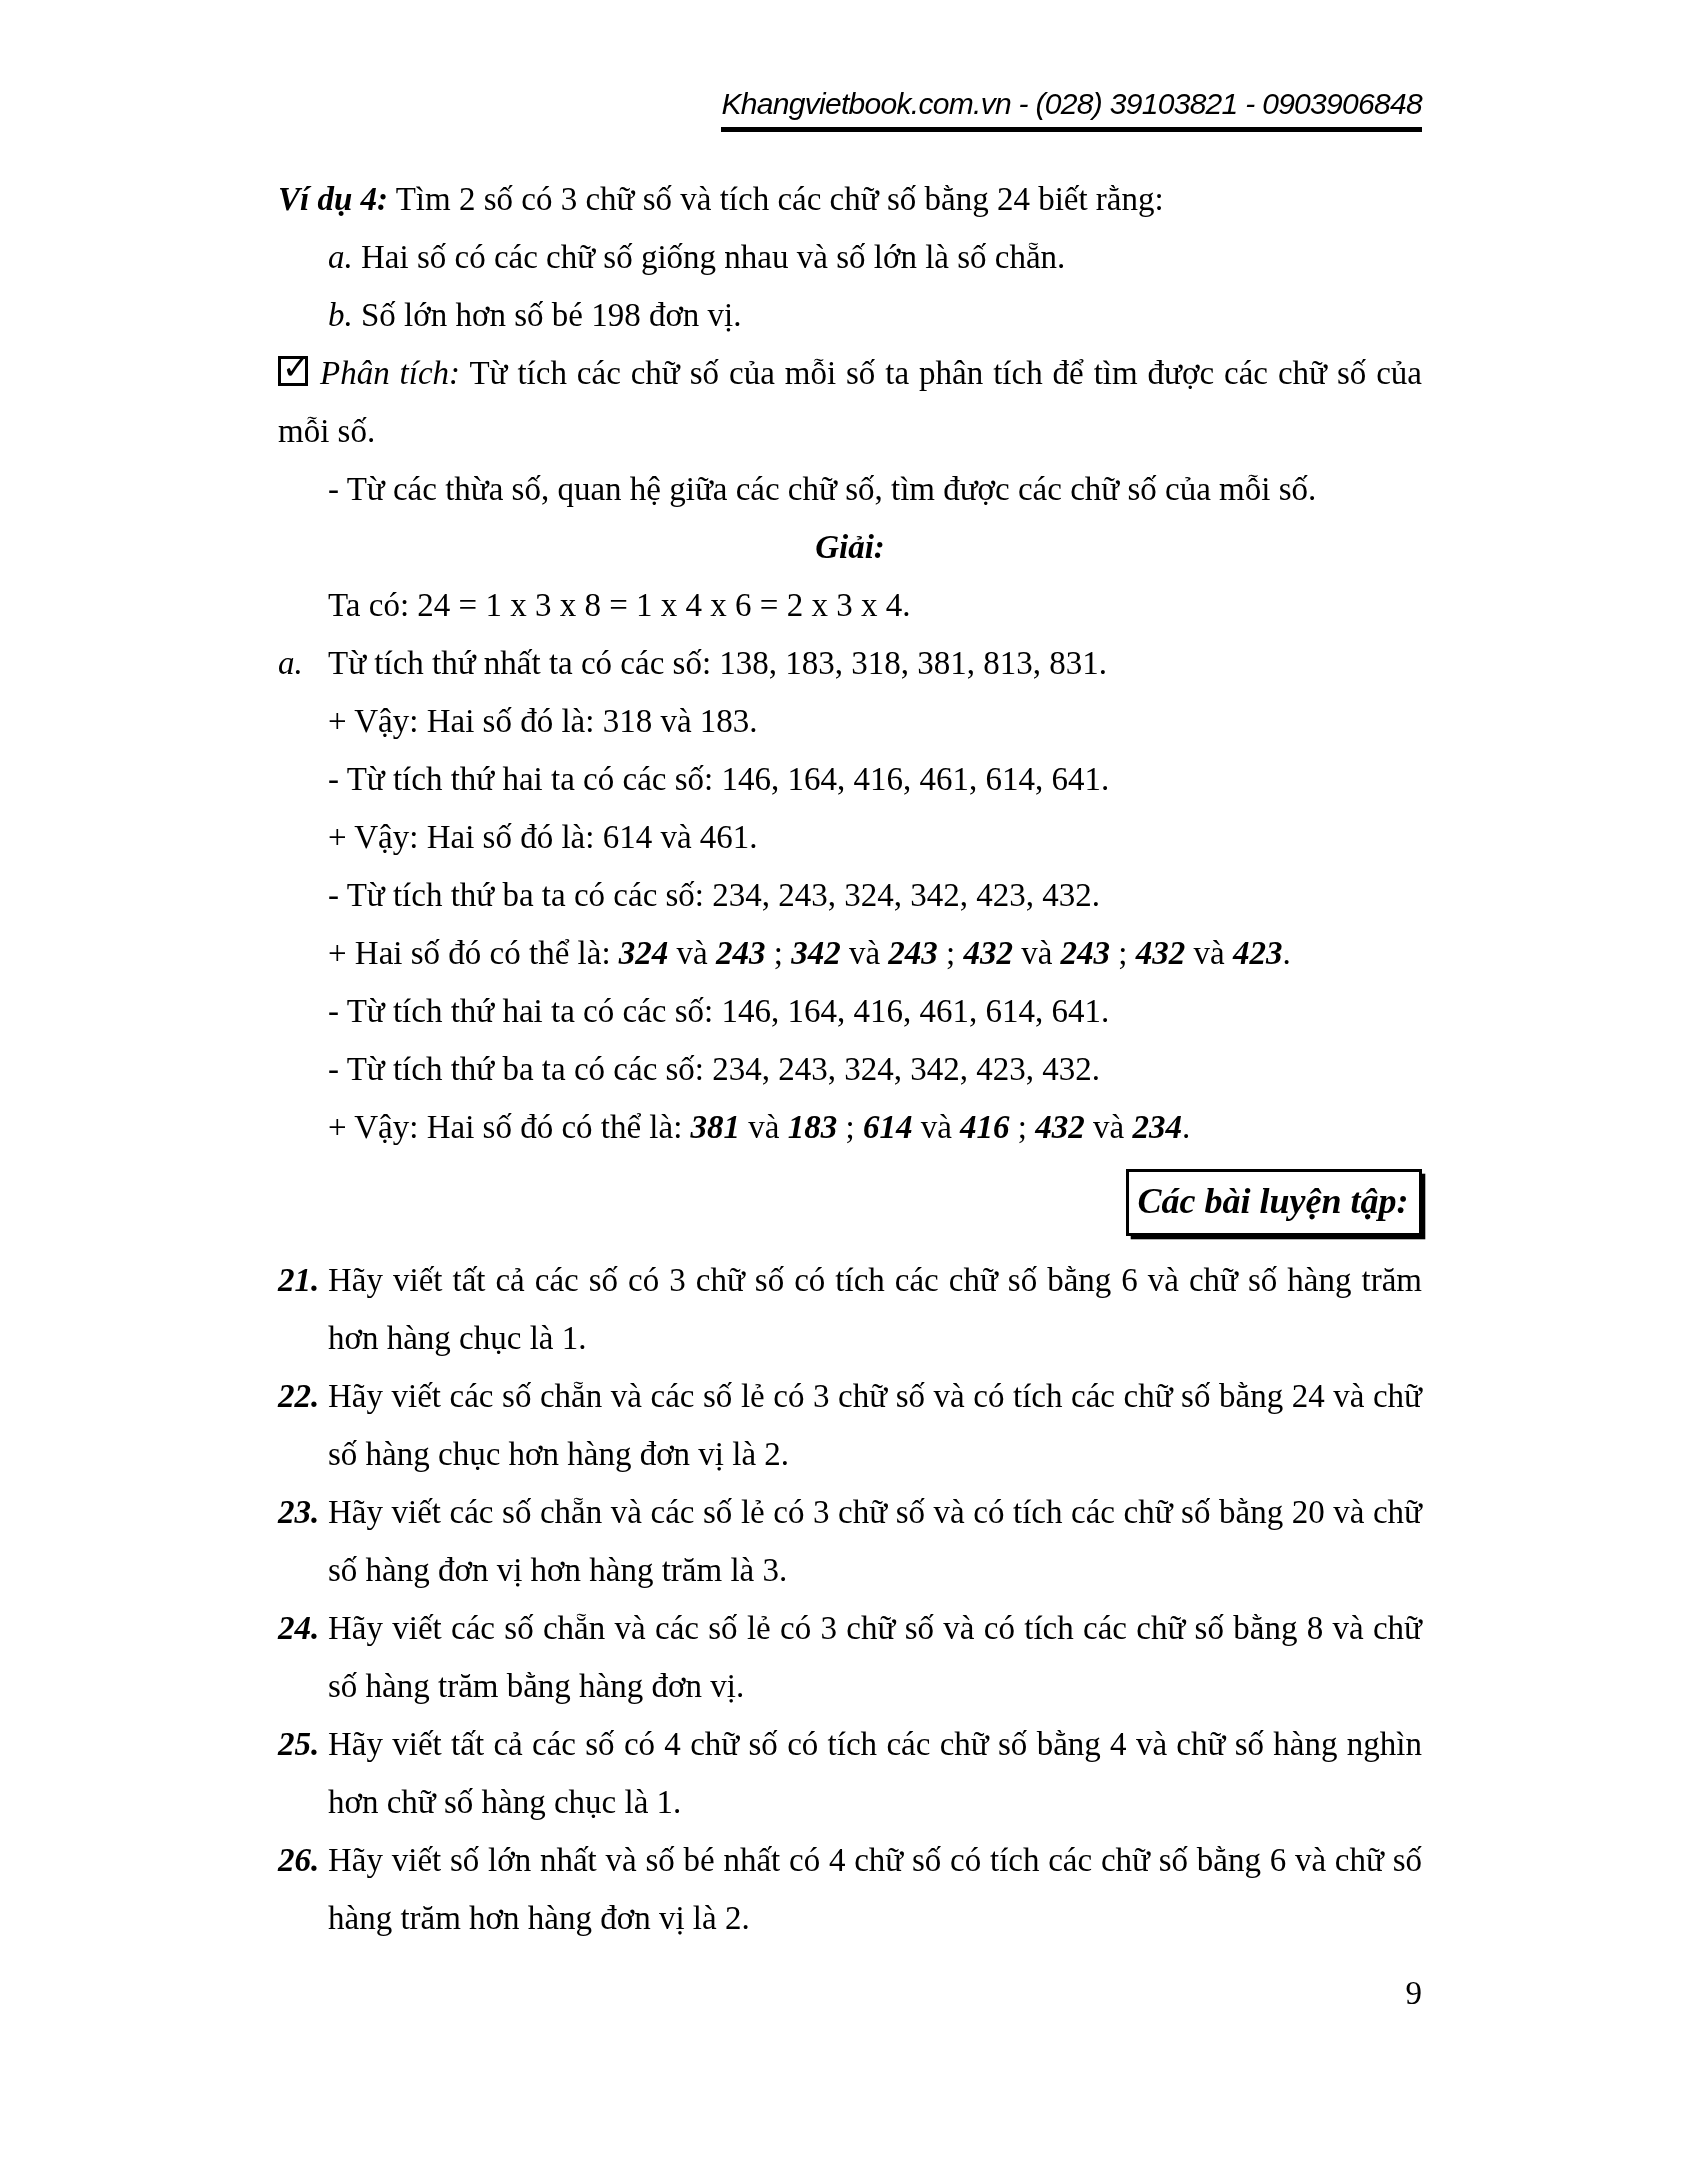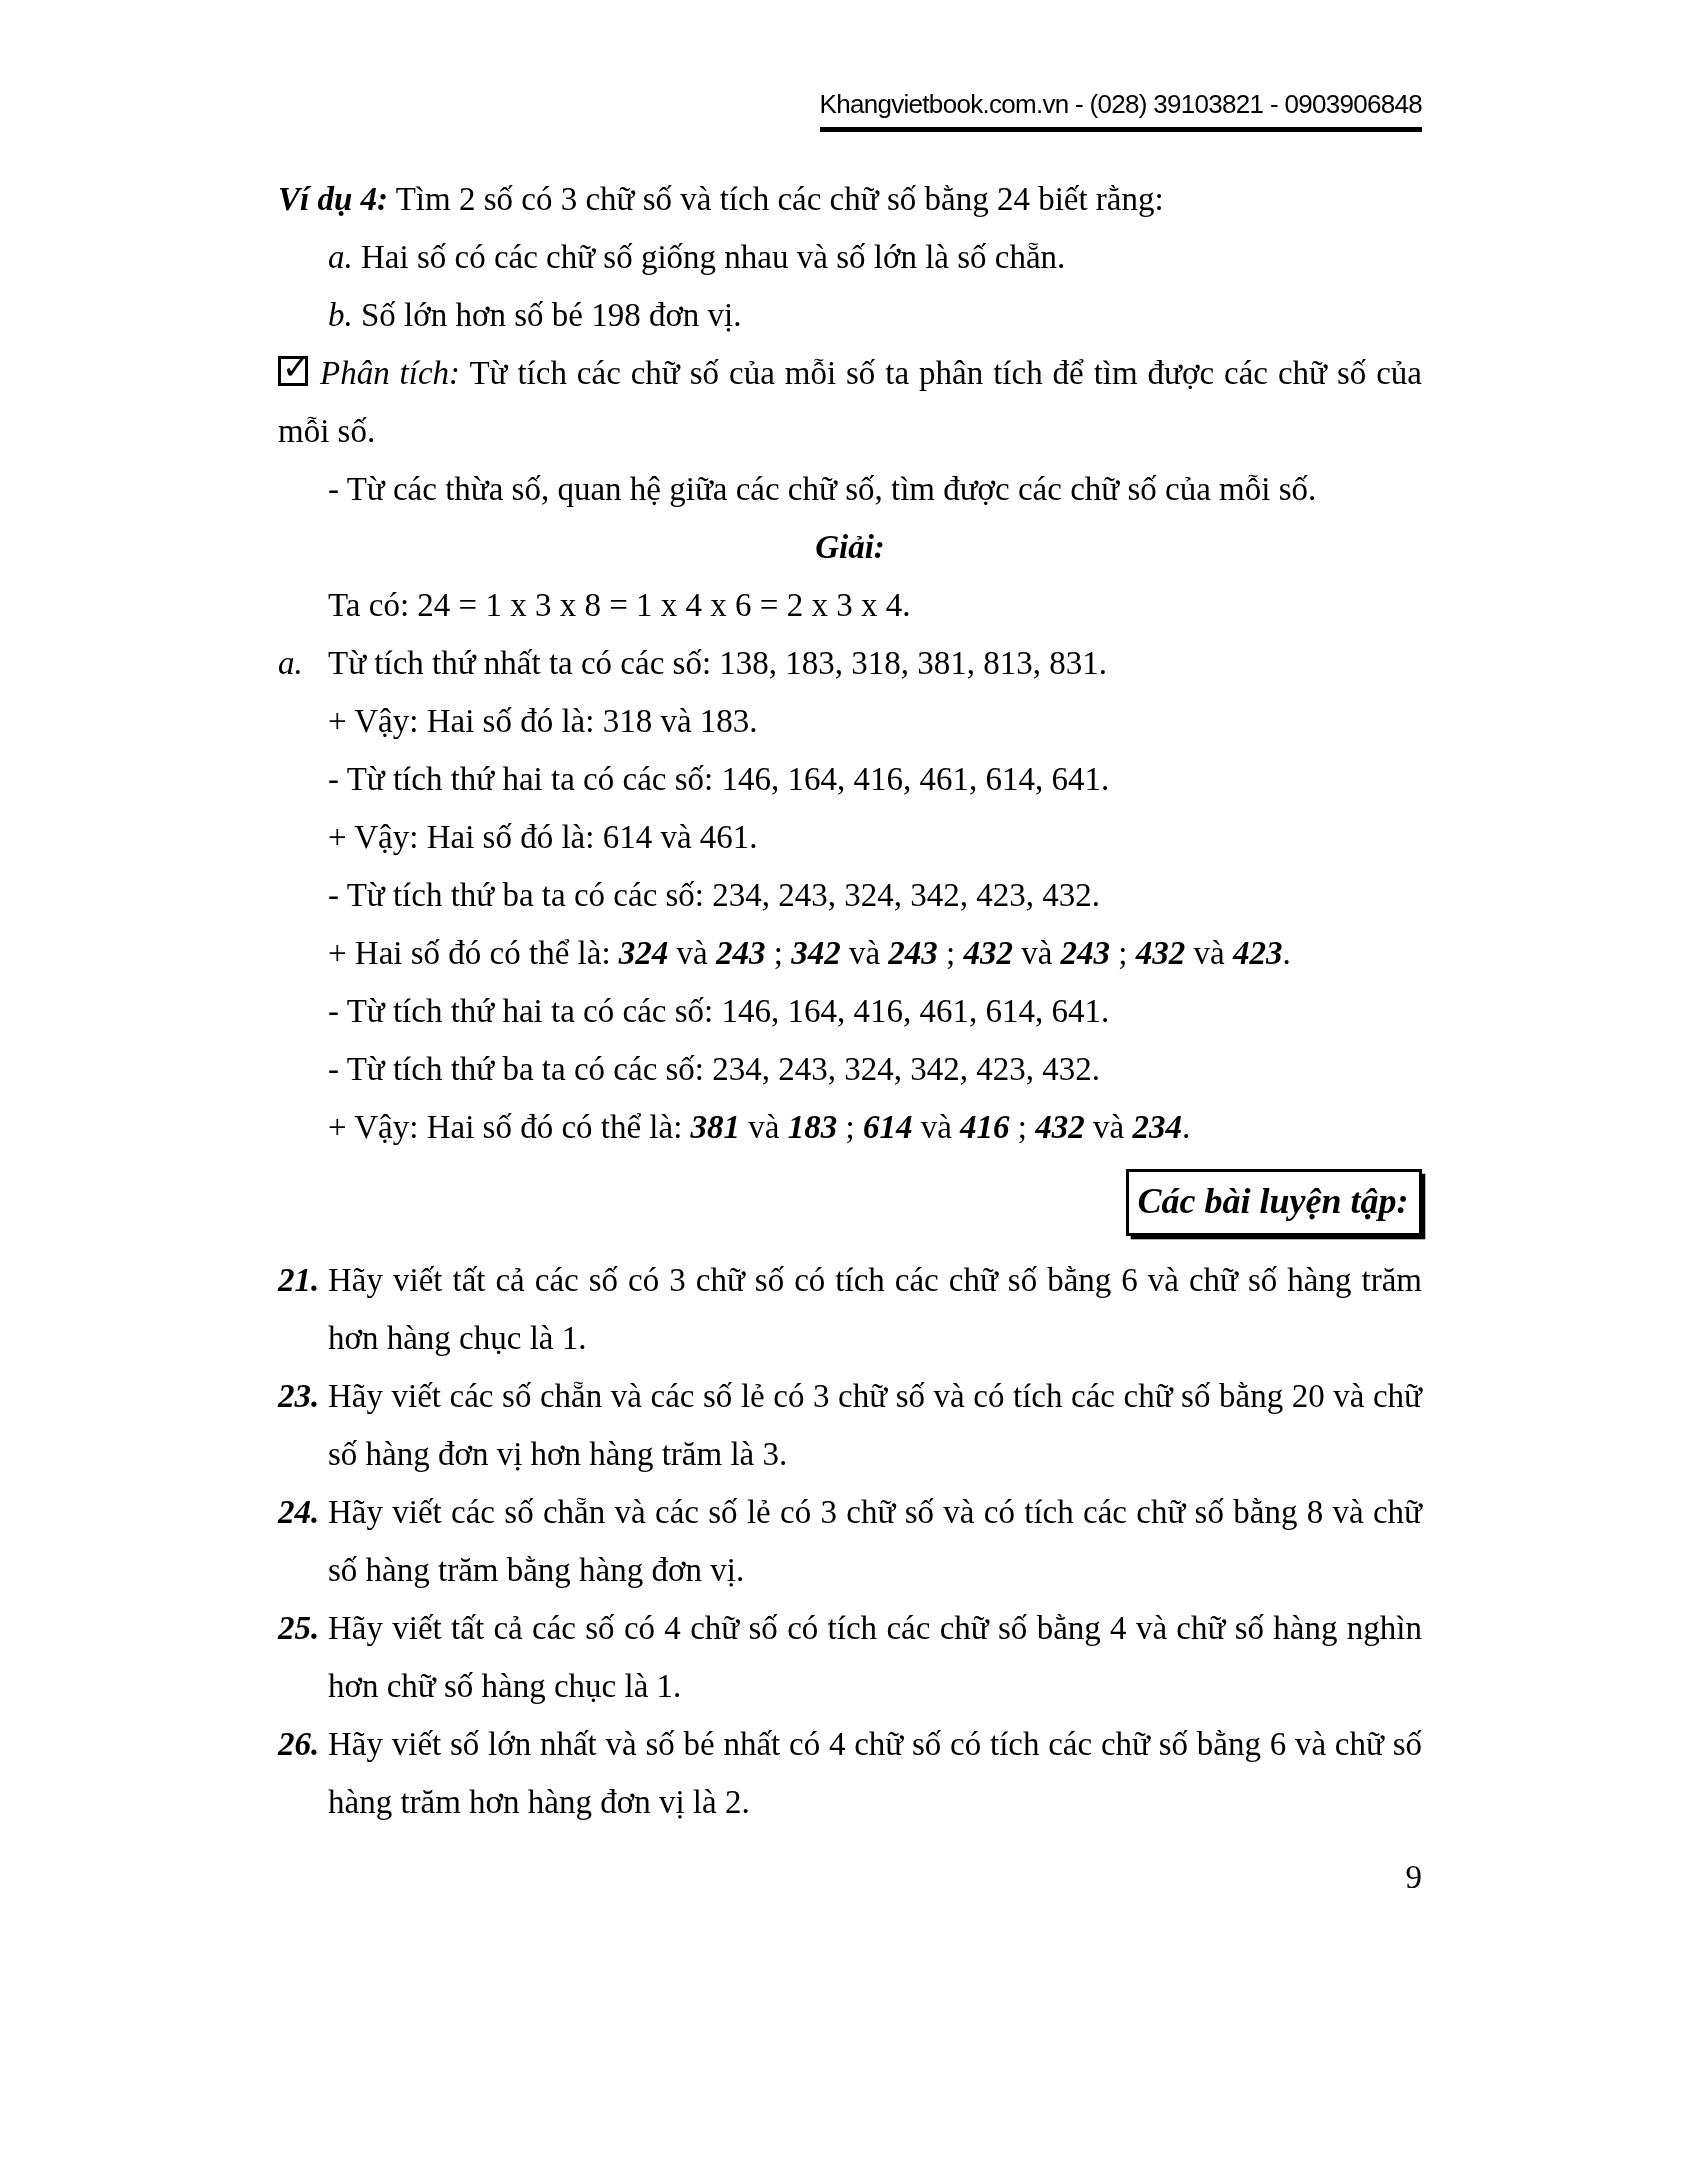--- a/index.html
+++ b/index.html
@@ -14,21 +14,22 @@
     box-sizing:border-box;
     width:1687px;height:2183px;
     padding:85px 265px 0 278px;
     background:#ffffff;
   }
   
   .header{text-align:right;margin:0 0 38px 0;}
   .hdr{
     display:inline-block;
     font-family:"Liberation Sans", sans-serif;
-    font-size:26px;
+    font-style:italic;
+    font-size:30px;
     letter-spacing:-0.7px;
     line-height:38px;
     border-bottom:5.3px solid #000;
     padding-bottom:4px;
   }
   
   .para{
     margin:0;
     font-size:33px;
     line-height:58px;
@@ -98,20 +99,21 @@
       <p class="para indent"><span class="">+ Vậy: Hai số đó là: 318 và 183.</span></p>
       <p class="para indent"><span class="">- Từ tích thứ hai ta có các số: 146, 164, 416, 461, 614, 641.</span></p>
       <p class="para indent"><span class="">+ Vậy: Hai số đó là: 614 và 461.</span></p>
       <p class="para indent"><span class="">- Từ tích thứ ba ta có các số: 234, 243, 324, 342, 423, 432.</span></p>
       <p class="para indent"><span class="">+ Hai số đó có thể là: </span><span class="b ">324</span><span class=""> và </span><span class="b ">243</span><span class=""> ; </span><span class="b ">342</span><span class=""> và </span><span class="b ">243</span><span class=""> ; </span><span class="b ">432</span><span class=""> và </span><span class="b ">243</span><span class=""> ; </span><span class="b ">432</span><span class=""> và </span><span class="b ">423</span><span class="">.</span></p>
       <p class="para indent"><span class="">- Từ tích thứ hai ta có các số: 146, 164, 416, 461, 614, 641.</span></p>
       <p class="para indent"><span class="">- Từ tích thứ ba ta có các số: 234, 243, 324, 342, 423, 432.</span></p>
       <p class="para indent"><span class="">+ Vậy: Hai số đó có thể là: </span><span class="b ">381</span><span class=""> và </span><span class="b ">183</span><span class=""> ; </span><span class="b ">614</span><span class=""> và </span><span class="b ">416</span><span class=""> ; </span><span class="b ">432</span><span class=""> và </span><span class="b ">234</span><span class="">.</span></p>
       <p class="para boxline"><span class="boxtitle b ">Các bài luyện tập:</span></p>
       <p class="para hang"><span class="label b">21.</span><span class="">Hãy viết tất cả các số có 3 chữ số có tích các chữ số bằng 6 và chữ số hàng trăm hơn hàng chục là 1.</span></p>
+      <p class="para hang"><span class="label b">22.</span><span class="">Hãy viết các số chẵn và các số lẻ có 3 chữ số và có tích các chữ số bằng 24 và chữ số hàng chục hơn hàng đơn vị là 2.</span></p>
       <p class="para hang"><span class="label b">23.</span><span class="">Hãy viết các số chẵn và các số lẻ có 3 chữ số và có tích các chữ số bằng 20 và chữ số hàng đơn vị hơn hàng trăm là 3.</span></p>
       <p class="para hang"><span class="label b">24.</span><span class="">Hãy viết các số chẵn và các số lẻ có 3 chữ số và có tích các chữ số bằng 8 và chữ số hàng trăm bằng hàng đơn vị.</span></p>
       <p class="para hang"><span class="label b">25.</span><span class="">Hãy viết tất cả các số có 4 chữ số có tích các chữ số bằng 4 và chữ số hàng nghìn hơn chữ số hàng chục là 1.</span></p>
       <p class="para hang"><span class="label b">26.</span><span class="">Hãy viết số lớn nhất và số bé nhất có 4 chữ số có tích các chữ số bằng 6 và chữ số hàng trăm hơn hàng đơn vị là 2.</span></p>
     </div>
 
   <div class="pageno">9</div>
 </div>
 
 

